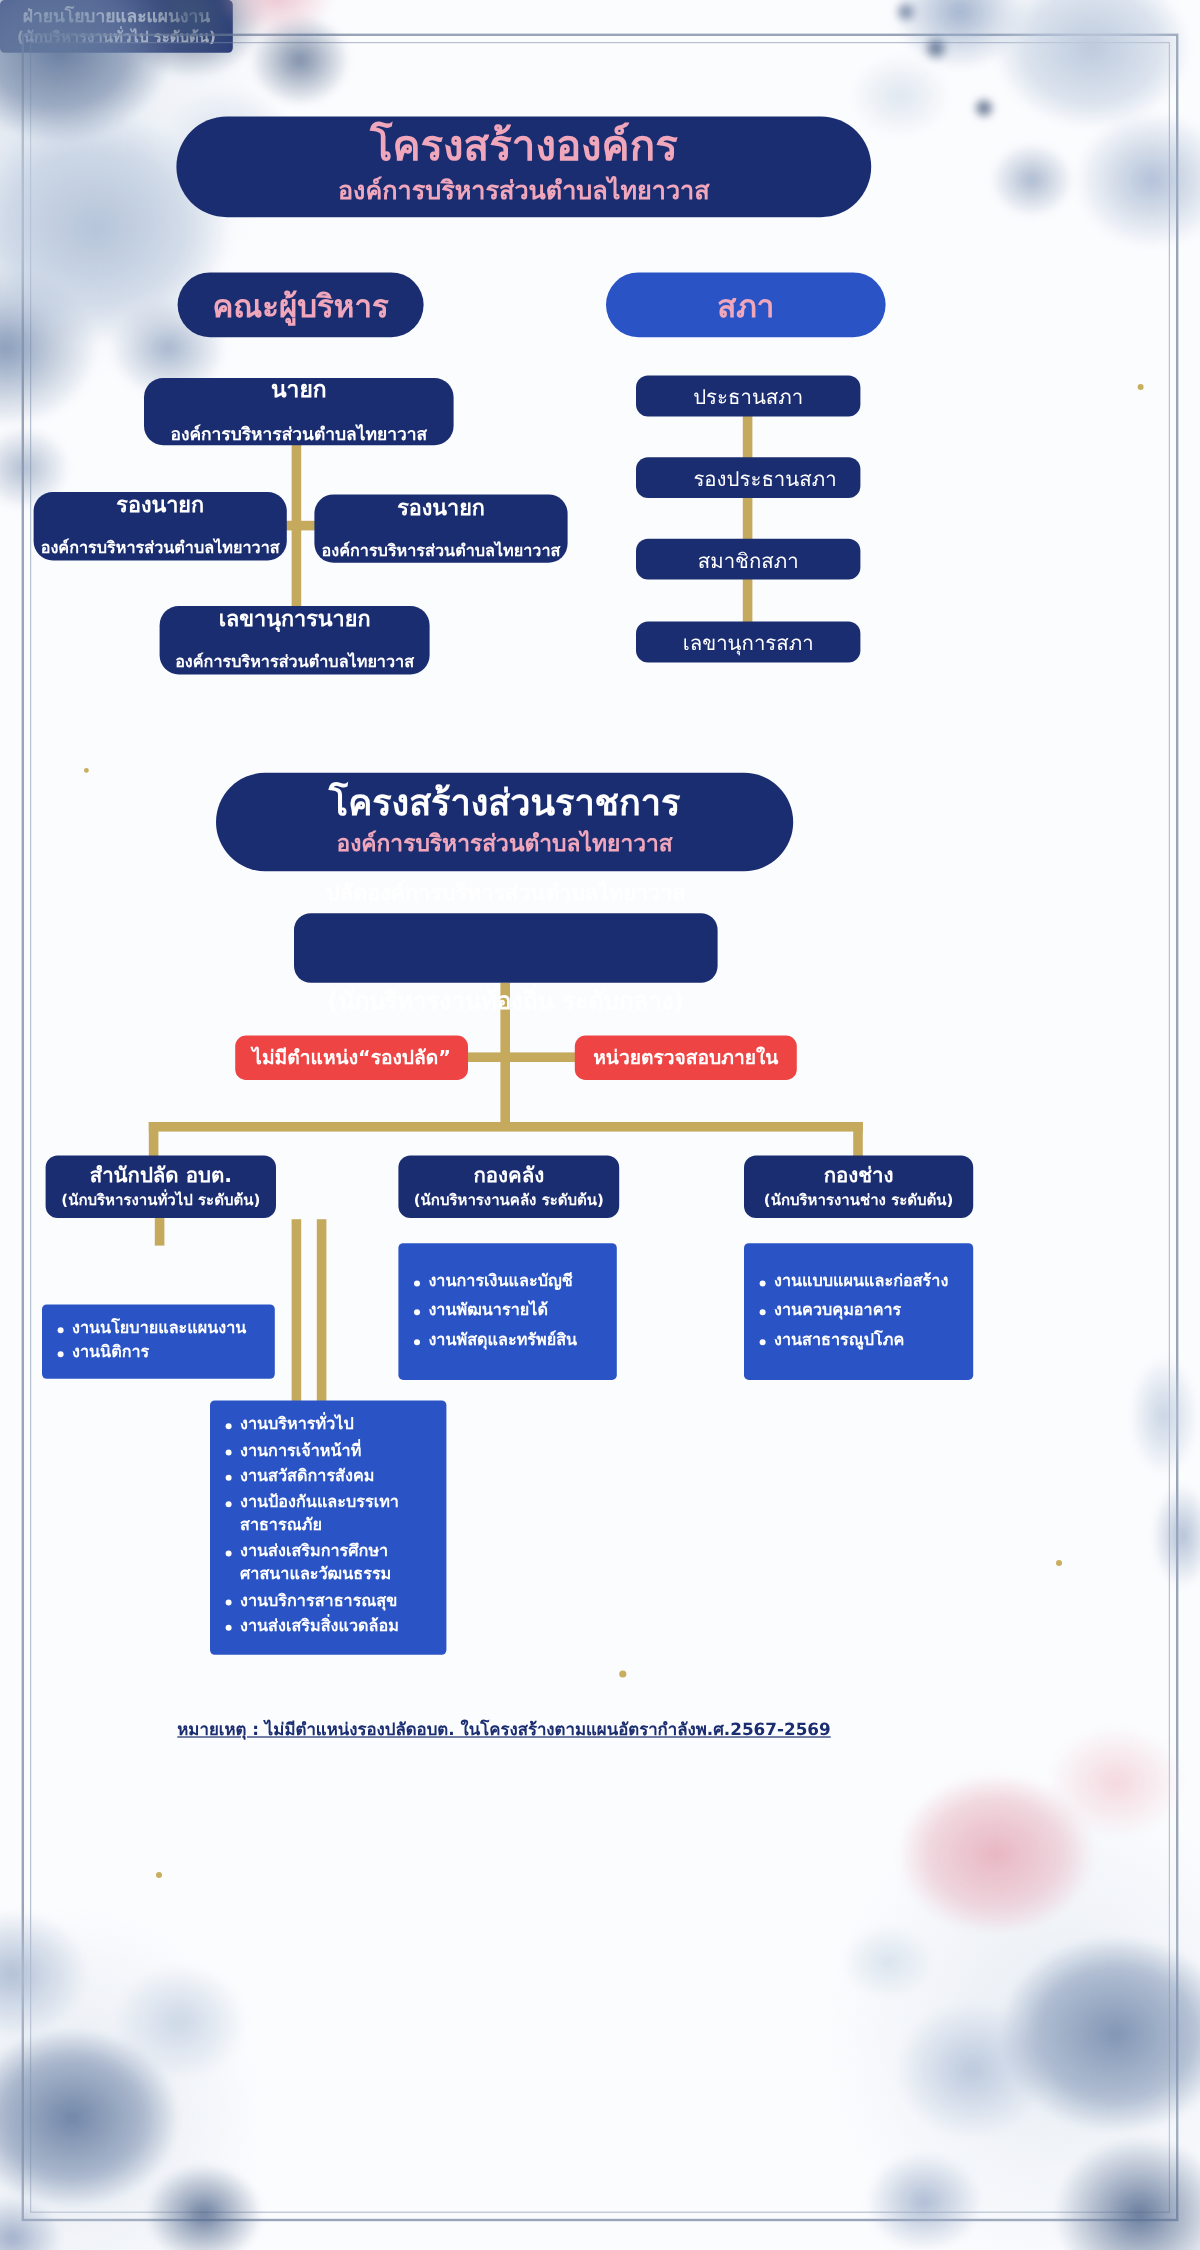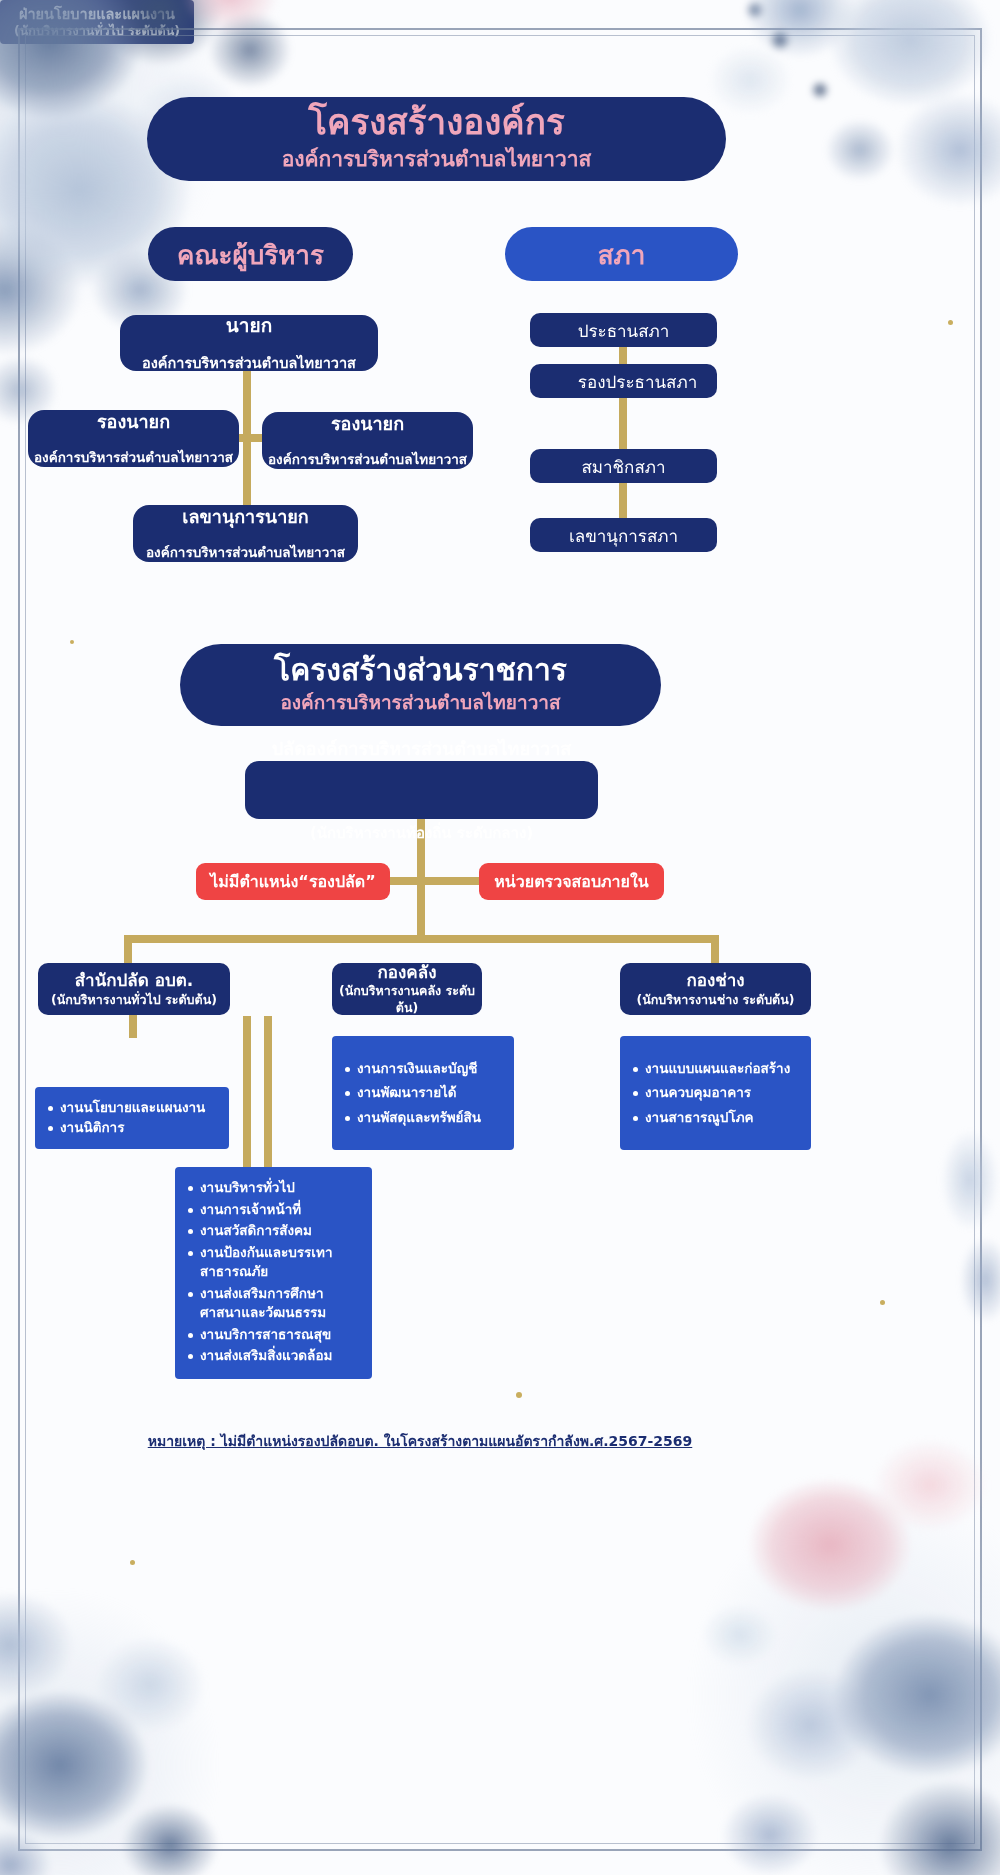--- a/index.html
+++ b/index.html
@@ -90,33 +90,33 @@
   .nbox .t2 { font-weight:700; font-size:14.5px; line-height:1.3; }
   #mayor     { left:120px; top:315px; width:258px; height:56px; }
   #deputy1   { left:28px;  top:410px; width:211px; height:57px; }
   #deputy2   { left:262px; top:412px; width:211px; height:57px; }
   #secretary { left:133px; top:505px; width:225px; height:57px; }
   #deputy1 .t1, #deputy2 .t1, #secretary .t1 { font-size:18px; }
   #deputy1 .t2, #deputy2 .t2, #secretary .t2 { font-size:13.5px; }
   .cbox { position:absolute; left:530px; width:187px; height:34px; background:#1b2d71;
     border-radius:10px; color:#fff; font-weight:400; font-size:17px;
     display:flex; align-items:center; justify-content:center; z-index:3; }
-  #council-0 { top:313px; } #council-1 { top:364px;padding-left:28px; } #council-2 { top:449px; } #council-3 { top:518px; }
+  #council-0 { top:313px; } #council-1 { top:381px;padding-left:28px; } #council-2 { top:449px; } #council-3 { top:518px; }
   #chief { left:245px; top:761px; width:353px; height:58px; border-radius:14px; }
-  #chief .t1 { font-size:18px; } #chief .t2 { font-size:15px;margin-top:48px; }
+  #chief .t1 { font-size:18px; } #chief .t2 { font-size:20px;margin-top:48px; }
   .sidebox { position:absolute; background:#ef4444; border-radius:9px; color:#fff;
     font-weight:700; font-size:16px; display:flex; align-items:center; justify-content:center; z-index:3; }
   #no-deputy { left:196px; top:863px; width:194px; height:37px; }
   #audit     { left:479px; top:863px; width:185px; height:37px; }
   .dbox { position:absolute; background:#1b2d71; border-radius:10px; color:#fff; height:52px;
     text-align:center; display:flex; flex-direction:column; justify-content:center; z-index:3; }
   .dbox .t1 { font-weight:700; font-size:17px; line-height:1.25; }
   .dbox .t2 { font-weight:700; font-size:12.5px; line-height:1.3; }
   #dept-office  { left:38px;  top:963px; width:192px; }
-  #dept-finance { left:332px; top:963px; width:150px; }
+  #dept-finance { left:332px; top:963px; width:184px; }
   #dept-eng     { left:620px; top:963px; width:191px; }
   #division { left:35px; top:1036px; width:194px; height:44px; background:#1b2d71;
     border-radius:4px; color:#fff; text-align:center; display:flex; flex-direction:column;
     justify-content:center; z-index:3; }
   #division .t1 { font-weight:700; font-size:14.5px; line-height:1.25; }
   #division .t2 { font-weight:700; font-size:12.5px; line-height:1.25; }
   .bluebox { position:absolute; background:#2a54c5; border-radius:4px; color:#fff; z-index:3;
     display:flex; flex-direction:column; justify-content:center; padding:8px 8px 8px 10px; }
   .bluebox ul { margin:0; padding:0; list-style:none; font-weight:700; font-size:13.5px; }
   .bluebox li { position:relative; padding-left:15px; line-height:1.45; }

